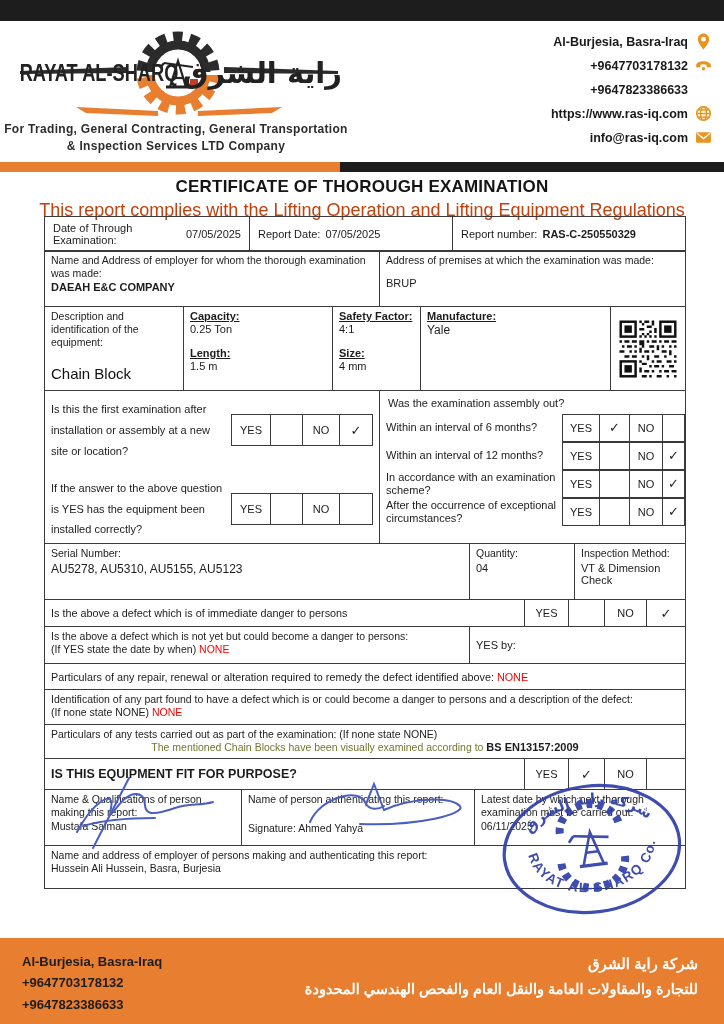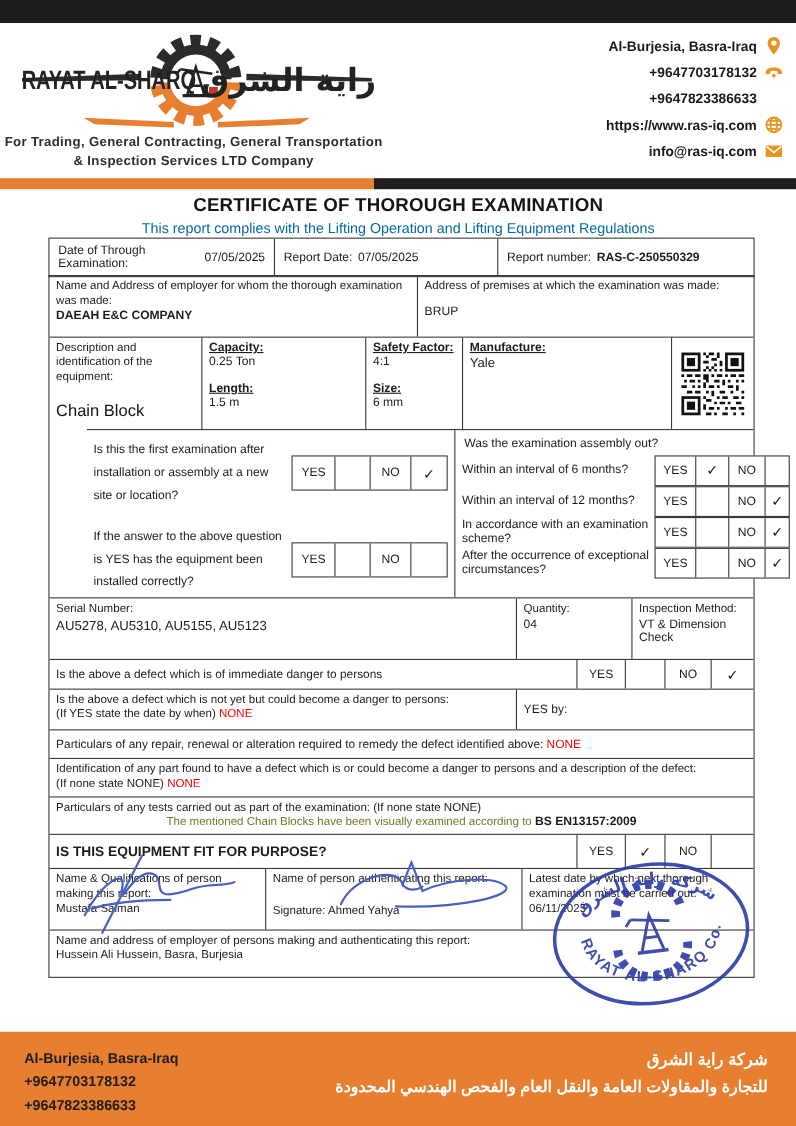--- a/index.html
+++ b/index.html
@@ -23,21 +23,21 @@
   .c-ico { width:17px; height:17px; flex:0 0 17px; display:inline-flex; }
 
   
   .splitbar { position:absolute; top:162px; left:0; width:100%; height:10px; display:flex; }
   .splitbar .o { width:47%; background:#e87e2f; }
   .splitbar .b { flex:1; background:#1d1d1d; }
 
   
   .titleblock { position:absolute; top:177px; left:0; width:100%; text-align:center; }
   .titleblock h1 { font-size:17px; font-weight:700; letter-spacing:.2px; color:#151515; }
-  .titleblock .sub { font-size:13px; margin-top:3px; color:#0369a1; }
+  .titleblock .sub { font-size:18px; margin-top:3px; color:#c2410c; }
 
   
   .bordered { border:1.5px solid #3a3a3a; }
   .meta { position:absolute; top:216px; left:44px; width:642px; display:flex; font-size:11px; }
   .meta > div { padding:5px 8px; border-left:1.2px solid #3a3a3a; display:flex; gap:5px; align-items:center; }
   .meta > div:first-child { border-left:none; }
   .m1 { width:204px; } .m2 { width:203px; } .m3 { flex:1;text-align:right; }
   .bold { font-weight:700; }
 
   .main { position:absolute; top:250px; left:44px; width:642px; font-size:10.8px; }
@@ -65,21 +65,21 @@
 
   
   .r1 .cell { min-height:55px; }
   .r1 .c1 { width:334px; }
   .r2 .cell { min-height:83px; }
   .r2 .c1 { width:138px; } .r2 .c2 { width:125px; } .r2 .c3 { width:88px;margin-left:24px; } .r2 .c4 { width:190px; }
   .desc-val { font-size:15px; margin-top:16px; color:#111; }
   .pair + .pair { margin-top:12px; }
   .qr-cell { display:flex; align-items:center; justify-content:center; }
 
-  .r3 { min-height:140px;margin-left:34px; }
+  .r3 { min-height:140px; }
   .r3 .c1 { width:334px; padding-top:8px; }
   .q { display:flex; align-items:center; gap:6px; }
   .q + .q { margin-top:16px; }
   .qtext { width:188px; font-size:11px; line-height:1.9; }
   .co-head { font-size:11px; margin:3px 0 5px 2px; }
   .co-row { display:flex; align-items:center; min-height:28px; }
   .co-row .cb { margin-left:auto; margin-right:-6px; margin-top:-1px; }
   .co-lbl { font-size:11px; line-height:1.2; padding-right:0; width:175px; }
 
   .r4 .cell { min-height:55px; }
@@ -269,21 +269,21 @@
           <div class="val">1.5 m</div>
         </div>
       </div>
       <div class="cell c3">
         <div class="pair">
           <div class="ulb">Safety Factor:</div>
           <div class="val">4:1</div>
         </div>
         <div class="pair">
           <div class="ulb">Size:</div>
-          <div class="val">6 mm</div>
+          <div class="val">4 mm</div>
         </div>
       </div>
       <div class="cell c4">
         <div class="ulb">Manufacture:</div>
         <div class="val" style="font-size:12px">Yale</div>
       </div>
       <div class="cell fill qr-cell">
         <svg width="62" height="62" viewBox="0 0 25 25">
           <rect x="0" y="0" width="25" height="25" fill="#fff"></rect>
           <g fill="#111">

